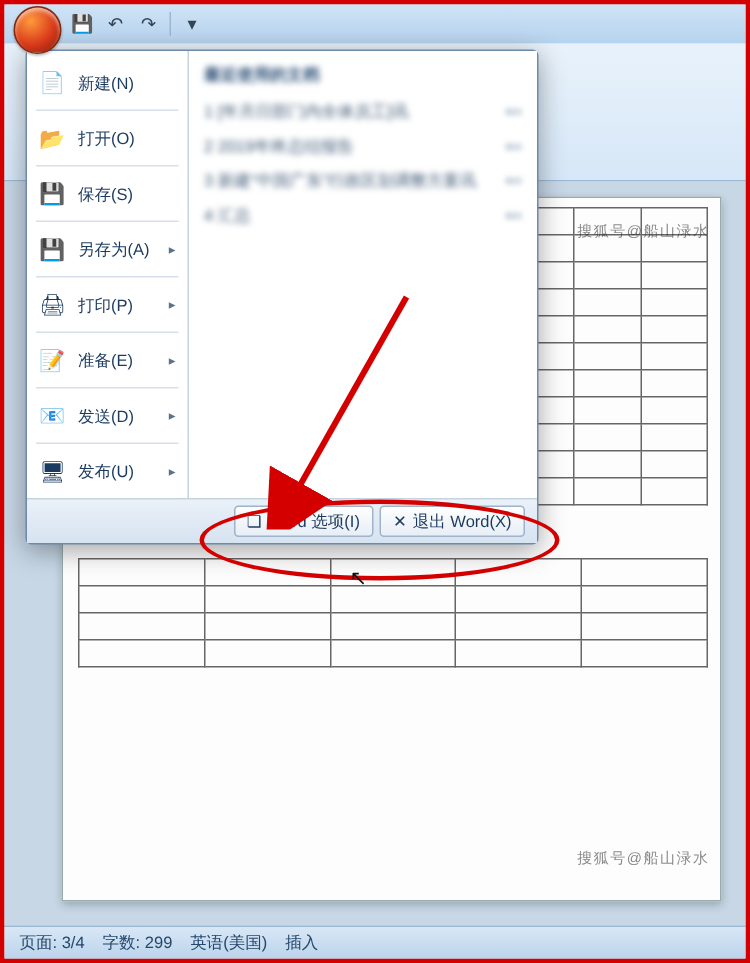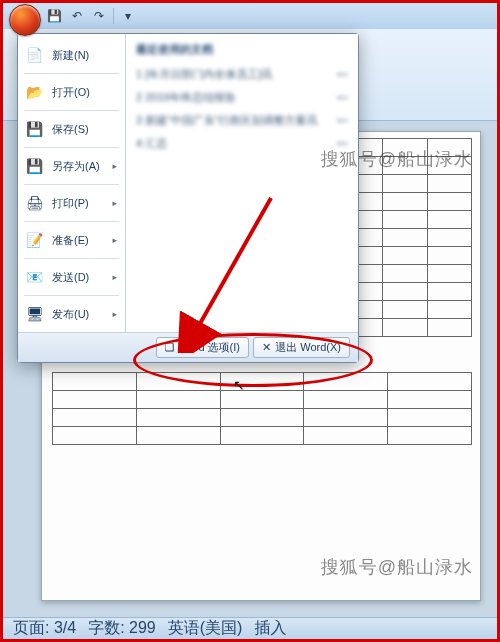--- a/index.html
+++ b/index.html
@@ -105,24 +105,24 @@
   .anno-arrow {
     position:absolute; left:168px; top:190px; width:110px; height:160px;
     z-index:60; pointer-events:none;
   }
   
   .statusbar {
     position:absolute; left:0; right:0; bottom:0; height:22px;
     background: linear-gradient(#d8e7f6,#bcd4ec);
     border-top:1px solid #9cb9d6;
     display:flex; align-items:center; gap:12px; padding:0 10px;
-    color:#25476b; font-size:16px;
-  }
-  
-  .wm { position:absolute; color:rgba(40,40,40,.55); font-size:18px; letter-spacing:1px; z-index:70; pointer-events:none;}
+    color:#25476b; font-size:11px;
+  }
+  
+  .wm { position:absolute; color:rgba(40,40,40,.55); font-size:10px; letter-spacing:1px; z-index:70; pointer-events:none;}
   .wm1{ right:24px; top:144px;}
   .wm2{ right:24px; bottom:60px;}
   
   .cursor{position:absolute;left:230px;top:374px;z-index:65;font-size:14px;color:#111;pointer-events:none;}
   
   .frame > * { }
 </style>
 </head>
 <body>
 

